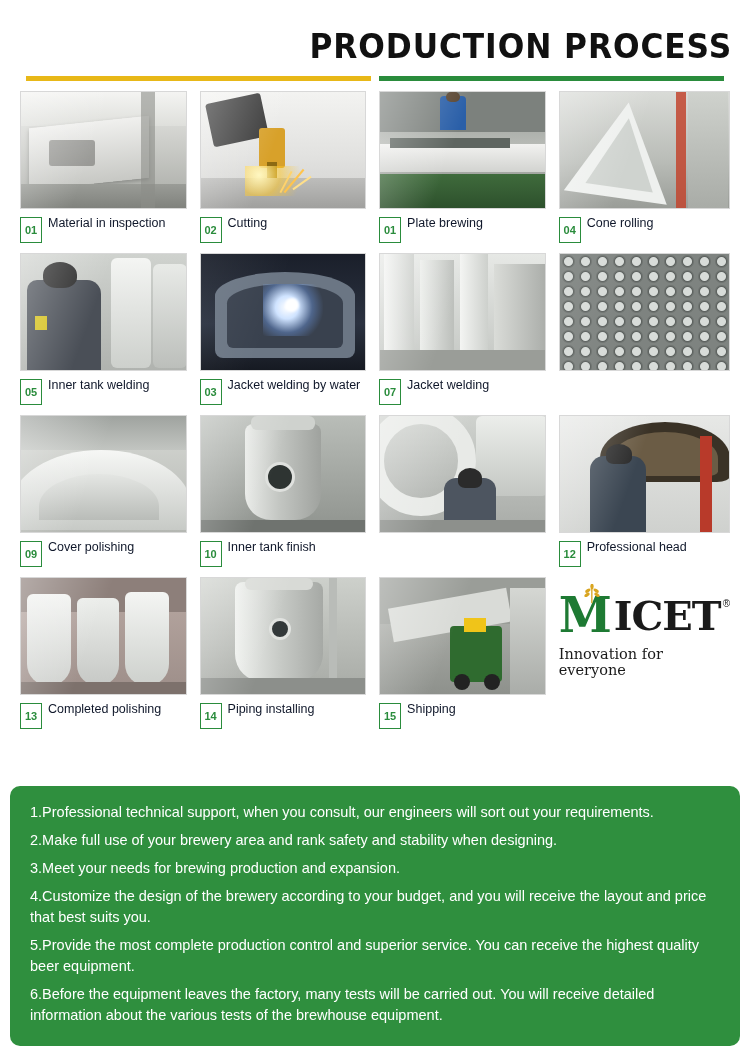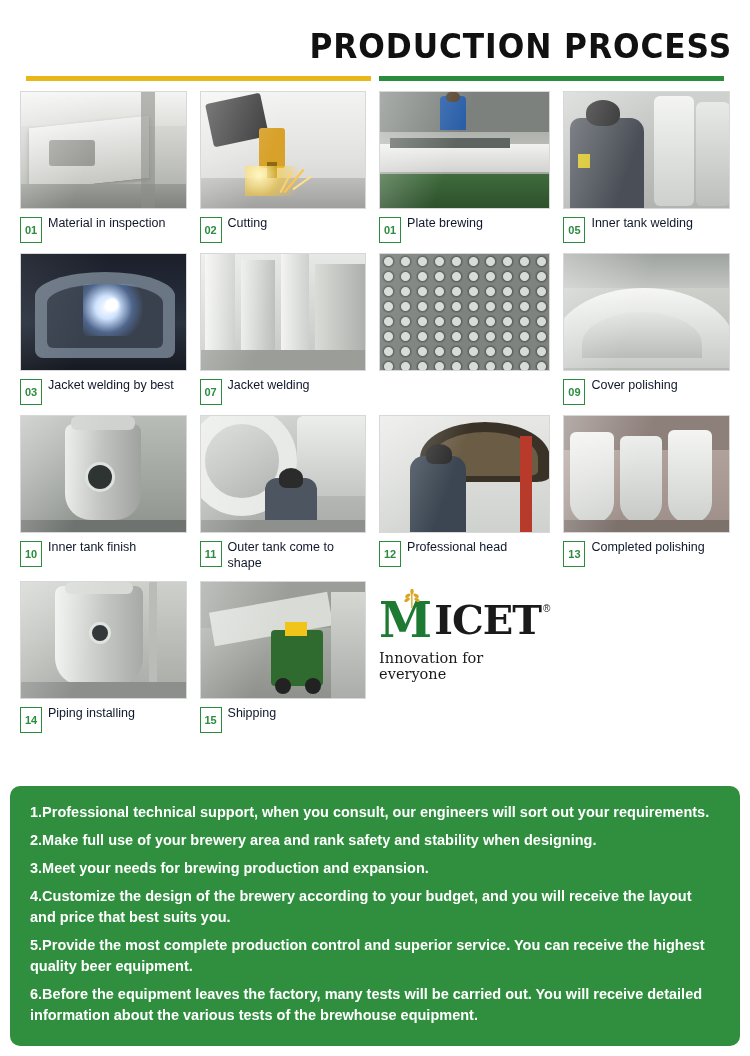--- a/index.html
+++ b/index.html
@@ -148,21 +148,20 @@
     background: #2f8f3e;
     border-radius: 10px;
     padding: 16px 20px 14px 20px;
     height: 260px;
   }
   .panel p {
     margin: 0 0 7px 0;
     color: #ffffff;
     font-size: 14.5px;
     line-height: 1.45;
-    font-weight: bold;
   }
 
   
   .ph { position:absolute; }
   .sheen {
     position:absolute; inset:0;
     background: linear-gradient(110deg, rgba(255,255,255,.35), rgba(255,255,255,0) 45%);
   }
 </style>
 </head>
@@ -228,20 +227,35 @@
           <div class="ph" style="left:10px;top:46px;width:120px;height:10px;background:#5e6560;"></div>
           <div class="sheen"></div>
         </div>
       </div>
       <div class="caption">
         <div class="num">01</div>
         <div class="cap-text">Plate brewing</div>
       </div>
     </div>
 
+    <div class="cell">
+      <div class="thumb">
+        <div class="inner" style="background:linear-gradient(180deg,#d9dbd7 0%,#b9bcb7 60%,#9a9d98 100%);">
+          <div class="ph" style="left:10px;top:10px;width:0;height:0;border-left:52px solid transparent;border-right:52px solid transparent;border-bottom:96px solid #eef0ee;transform:rotate(8deg);"></div>
+          <div class="ph" style="left:30px;top:26px;width:0;height:0;border-left:34px solid transparent;border-right:34px solid transparent;border-bottom:70px solid #cfd3cf;transform:rotate(8deg);"></div>
+          <div class="ph" style="left:116px;top:0;width:10px;height:118px;background:#c2452f;opacity:.85;"></div>
+          <div class="ph" style="left:128px;top:0;width:40px;height:118px;background:linear-gradient(180deg,#cfd2cd,#a8aba6);"></div>
+          <div class="sheen"></div>
+        </div>
+      </div>
+      <div class="caption">
+        <div class="num">04</div>
+        <div class="cap-text">Cone rolling</div>
+      </div>
+    </div>
 
     <div class="cell">
       <div class="thumb">
         <div class="inner" style="background:linear-gradient(180deg,#cfd2ce 0%,#b0b3af 100%);">
           <div class="ph" style="left:90px;top:4px;width:40px;height:110px;background:linear-gradient(180deg,#f4f5f3,#cdd0cc);border-radius:6px;"></div>
           <div class="ph" style="left:132px;top:10px;width:34px;height:104px;background:linear-gradient(180deg,#e8eae7,#bcbfbb);border-radius:6px;"></div>
           <div class="ph" style="left:6px;top:26px;width:74px;height:92px;background:#4a4f57;border-radius:10px 14px 0 0;"></div>
           <div class="ph" style="left:22px;top:8px;width:34px;height:26px;background:#2a2a2a;border-radius:50% 50% 40% 40%;"></div>
           <div class="ph" style="left:14px;top:62px;width:12px;height:14px;background:#d6c21f;"></div>
           <div class="sheen"></div>
@@ -258,21 +272,21 @@
         <div class="inner" style="background:linear-gradient(180deg,#1a1f2a 0%,#2b3240 60%,#161a22 100%);">
           <div class="ph" style="left:14px;top:18px;width:140px;height:86px;background:#6b7684;border-radius:50% 50% 8px 8px / 28% 28% 8px 8px;"></div>
           <div class="ph" style="left:26px;top:30px;width:116px;height:64px;background:#39414e;border-radius:50% 50% 6px 6px / 30% 30% 6px 6px;"></div>
           <div class="ph" style="left:62px;top:30px;width:60px;height:52px;background:radial-gradient(circle at 40% 45%, #ffffff 0%, #cfe3ff 25%, rgba(120,170,255,.35) 55%, rgba(60,90,160,0) 80%);"></div>
           <div class="ph" style="left:84px;top:44px;width:14px;height:14px;background:#ffffff;border-radius:50%;filter:blur(1px);"></div>
           <div class="sheen" style="opacity:.2"></div>
         </div>
       </div>
       <div class="caption">
         <div class="num">03</div>
-        <div class="cap-text">Jacket welding by best</div>
+        <div class="cap-text">Jacket welding by water</div>
       </div>
     </div>
 
     <div class="cell">
       <div class="thumb">
         <div class="inner" style="background:linear-gradient(180deg,#e6e8e5 0%,#c3c6c2 100%);">
           <div class="ph" style="left:4px;top:0;width:30px;height:118px;background:linear-gradient(90deg,#f2f3f1,#c9ccc8);"></div>
           <div class="ph" style="left:40px;top:6px;width:34px;height:112px;background:linear-gradient(90deg,#eceeeb,#bcbfbb);"></div>
           <div class="ph" style="left:80px;top:0;width:28px;height:118px;background:linear-gradient(90deg,#f4f5f3,#cdd0cc);"></div>
           <div class="ph" style="left:114px;top:10px;width:54px;height:108px;background:linear-gradient(90deg,#dadcd8,#a9aca8);"></div>
@@ -331,24 +345,20 @@
     <div class="cell">
       <div class="thumb">
         <div class="inner" style="background:linear-gradient(180deg,#cfd2ce 0%,#a8aba7 100%);">
           <div class="ph" style="left:-14px;top:-10px;width:110px;height:110px;border:18px solid #e8eae7;border-radius:50%;"></div>
           <div class="ph" style="left:96px;top:0;width:72px;height:80px;background:linear-gradient(180deg,#eceeeb,#c4c7c3);border-radius:6px;"></div>
           <div class="ph" style="left:64px;top:62px;width:52px;height:56px;background:#4d5560;border-radius:12px 12px 0 0;"></div>
           <div class="ph" style="left:78px;top:52px;width:24px;height:20px;background:#2b2b2b;border-radius:50% 50% 30% 30%;"></div>
           <div class="ph" style="left:0;top:104px;width:100%;height:14px;background:#8d908c;"></div>
           <div class="sheen"></div>
         </div>
-      </div>
-      <div class="caption">
-        <div class="num">11</div>
-        <div class="cap-text">Outer tank come to shape</div>
       </div>
     </div>
 
     <div class="cell">
       <div class="thumb">
         <div class="inner" style="background:linear-gradient(180deg,#e7e8e6 0%,#cfd1ce 100%);">
           <div class="ph" style="left:40px;top:6px;width:130px;height:60px;background:#3a3226;border-radius:50% 50% 10% 10% / 60% 60% 10% 10%;"></div>
           <div class="ph" style="left:52px;top:16px;width:106px;height:44px;background:#6b5c45;border-radius:50% 50% 10% 10% / 60% 60% 10% 10%;"></div>
           <div class="ph" style="left:30px;top:40px;width:56px;height:78px;background:#3b4652;border-radius:14px 14px 0 0;"></div>
           <div class="ph" style="left:46px;top:28px;width:26px;height:20px;background:#2a2a2a;border-radius:50% 50% 30% 30%;"></div>

